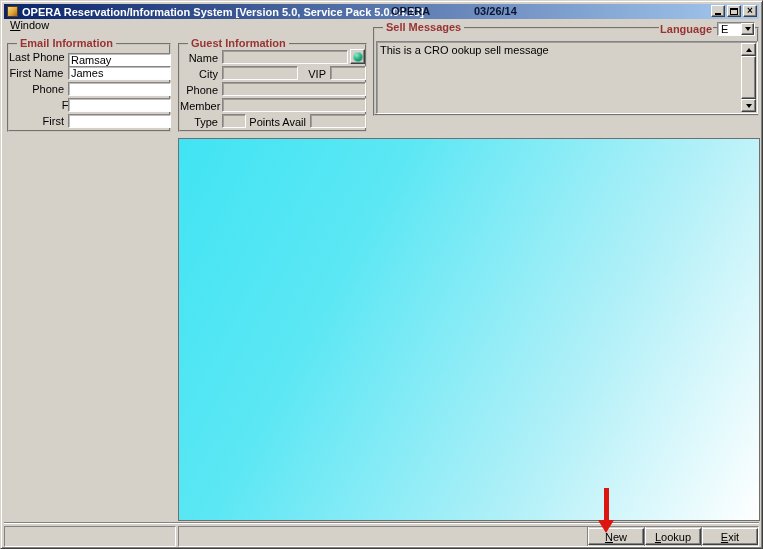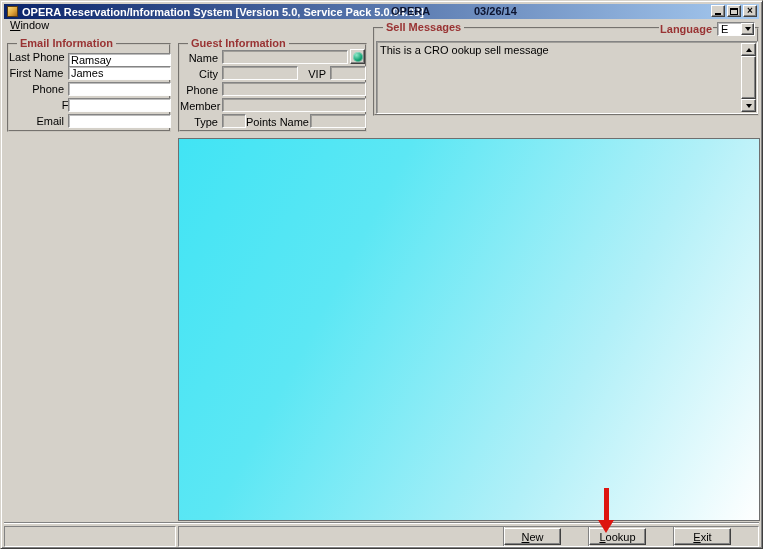--- a/index.html
+++ b/index.html
@@ -79,21 +79,21 @@
   .arrow-shaft{position:absolute;left:6px;top:0;width:5px;height:33px;background:var(--arrow_red);}
   .arrow-head{position:absolute;left:0;top:32px;width:0;height:0;
     border-left:8px solid transparent;border-right:8px solid transparent;border-top:13px solid var(--arrow_red);}
   
   .bottombar{position:absolute;left:3px;right:3px;top:521px;height:25px;
     border-top:1px solid #828282;box-shadow:inset 0 1px 0 #ffffff;
     display:flex;gap:2px;padding-top:3px;}
   .bcell{background:var(--window_face);border:1px solid;border-color:#828282 #ffffff #ffffff #828282;height:21px;}
   .bcell-left{width:172px;flex:none;}
   .bcell-right{flex:1;display:flex;justify-content:flex-end;align-items:center;}
-  .btn-slot{width:85px;height:100%;border-left:1px solid #828282;box-shadow:inset 1px 0 0 #ffffff;
+  .btn-slot{width:57px;height:100%;border-left:1px solid #828282;box-shadow:inset 1px 0 0 #ffffff;
     display:flex;align-items:center;flex:none;}
   .push-btn{width:57px;height:17px;background:var(--window_face);border:1px solid;
     border-color:#ffffff #404040 #404040 #ffffff;box-shadow:inset -1px -1px 0 #828282;
     font-family:"Liberation Sans",sans-serif;font-size:11px;color:#000;text-align:center;padding:0;cursor:default;}
 </style>
 </head>
 <body>
 
 <div class="window">
 
@@ -122,42 +122,42 @@
   <div class="groupbox" style="left:6px;top:42px;width:164px;height:89px;">
     <span class="gb-title">Email Information</span>
     <label class="row-label" style="left:0;top:6px;width:55px;">Last Phone</label>
     <input class="tfield" style="left: 59px; top: 8px; width: 103px;" value="Ramsay">
     <label class="row-label" style="left:0;top:22px;width:55px;text-align:center;">First Name</label>
     <input class="tfield" style="left: 59px; top: 21px; width: 103px;" value="James">
     <label class="row-label" style="left:0;top:38px;width:55px;">Phone</label>
     <input class="tfield" style="left: 59px; top: 37px; width: 103px;" value="">
     <label class="row-label" style="left:16px;top:54px;width:55px;">Fax</label>
     <input class="tfield" style="left: 59px; top: 53px; width: 103px;" value="">
-    <label class="row-label" style="left:0;top:70px;width:55px;">Email</label>
+    <label class="row-label" style="left:0;top:70px;width:55px;">First</label>
     <input class="tfield" style="left: 59px; top: 69px; width: 103px;" value="">
   </div>
 
   <div class="groupbox" style="left:177px;top:42px;width:189px;height:89px;">
     <span class="gb-title">Guest Information</span>
     <label class="row-label" style="left:0;top:7px;width:38px;">Name</label>
     <input class="tfield disabled" disabled="" style="left: 42px; top: 5px; width: 126px;" value="">
     <button class="icon-btn" style="left:170px;top:4px;">
         <span class="globe"></span>
       </button>
     <label class="row-label" style="left:0;top:23px;width:38px;">City</label>
     <input class="tfield disabled" disabled="" style="left: 42px; top: 21px; width: 76px;" value="">
     <label class="row-label" style="left:118px;top:23px;width:28px;">VIP</label>
     <input class="tfield disabled" disabled="" style="left: 150px; top: 21px; width: 36px;" value="">
     <label class="row-label" style="left:0;top:39px;width:38px;">Phone</label>
     <input class="tfield disabled" disabled="" style="left: 42px; top: 37px; width: 144px;" value="">
     <label class="row-label" style="left:0;top:55px;width:38px;">Member</label>
     <input class="tfield disabled" disabled="" style="left: 42px; top: 53px; width: 144px;" value="">
     <label class="row-label" style="left:0;top:71px;width:38px;">Type</label>
     <input class="tfield disabled" disabled="" style="left: 42px; top: 69px; width: 24px;" value="">
-    <label class="row-label" style="left:66px;top:71px;width:60px;">Points Name</label>
+    <label class="row-label" style="left:66px;top:71px;width:60px;">Points Avail</label>
     <input class="tfield disabled" disabled="" style="left: 130px; top: 69px; width: 56px;" value="">
   </div>
 
   <div class="groupbox" style="left:372px;top:26px;width:386px;height:89px;">
     <span class="gb-title">Sell Messages</span>
     <span class="lang-wrap">
       <span class="lang-label">Language</span>
       <span class="dropdown">
         <span>E</span>
         <button class="dd-btn">

